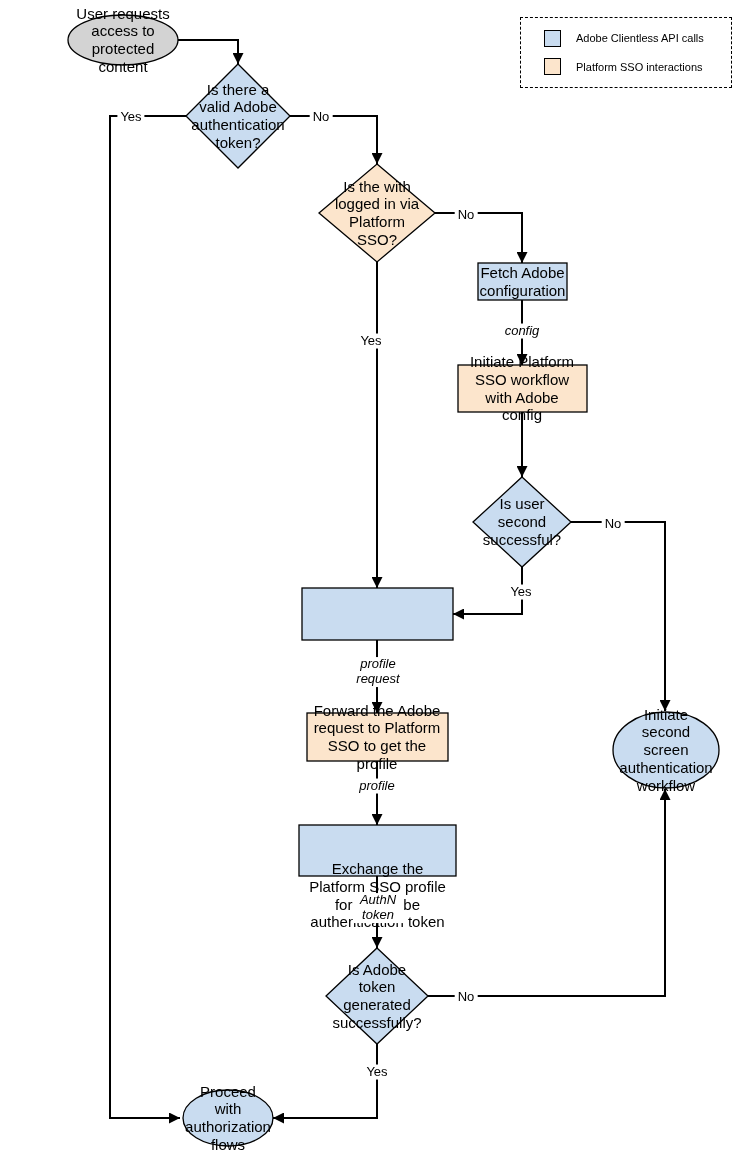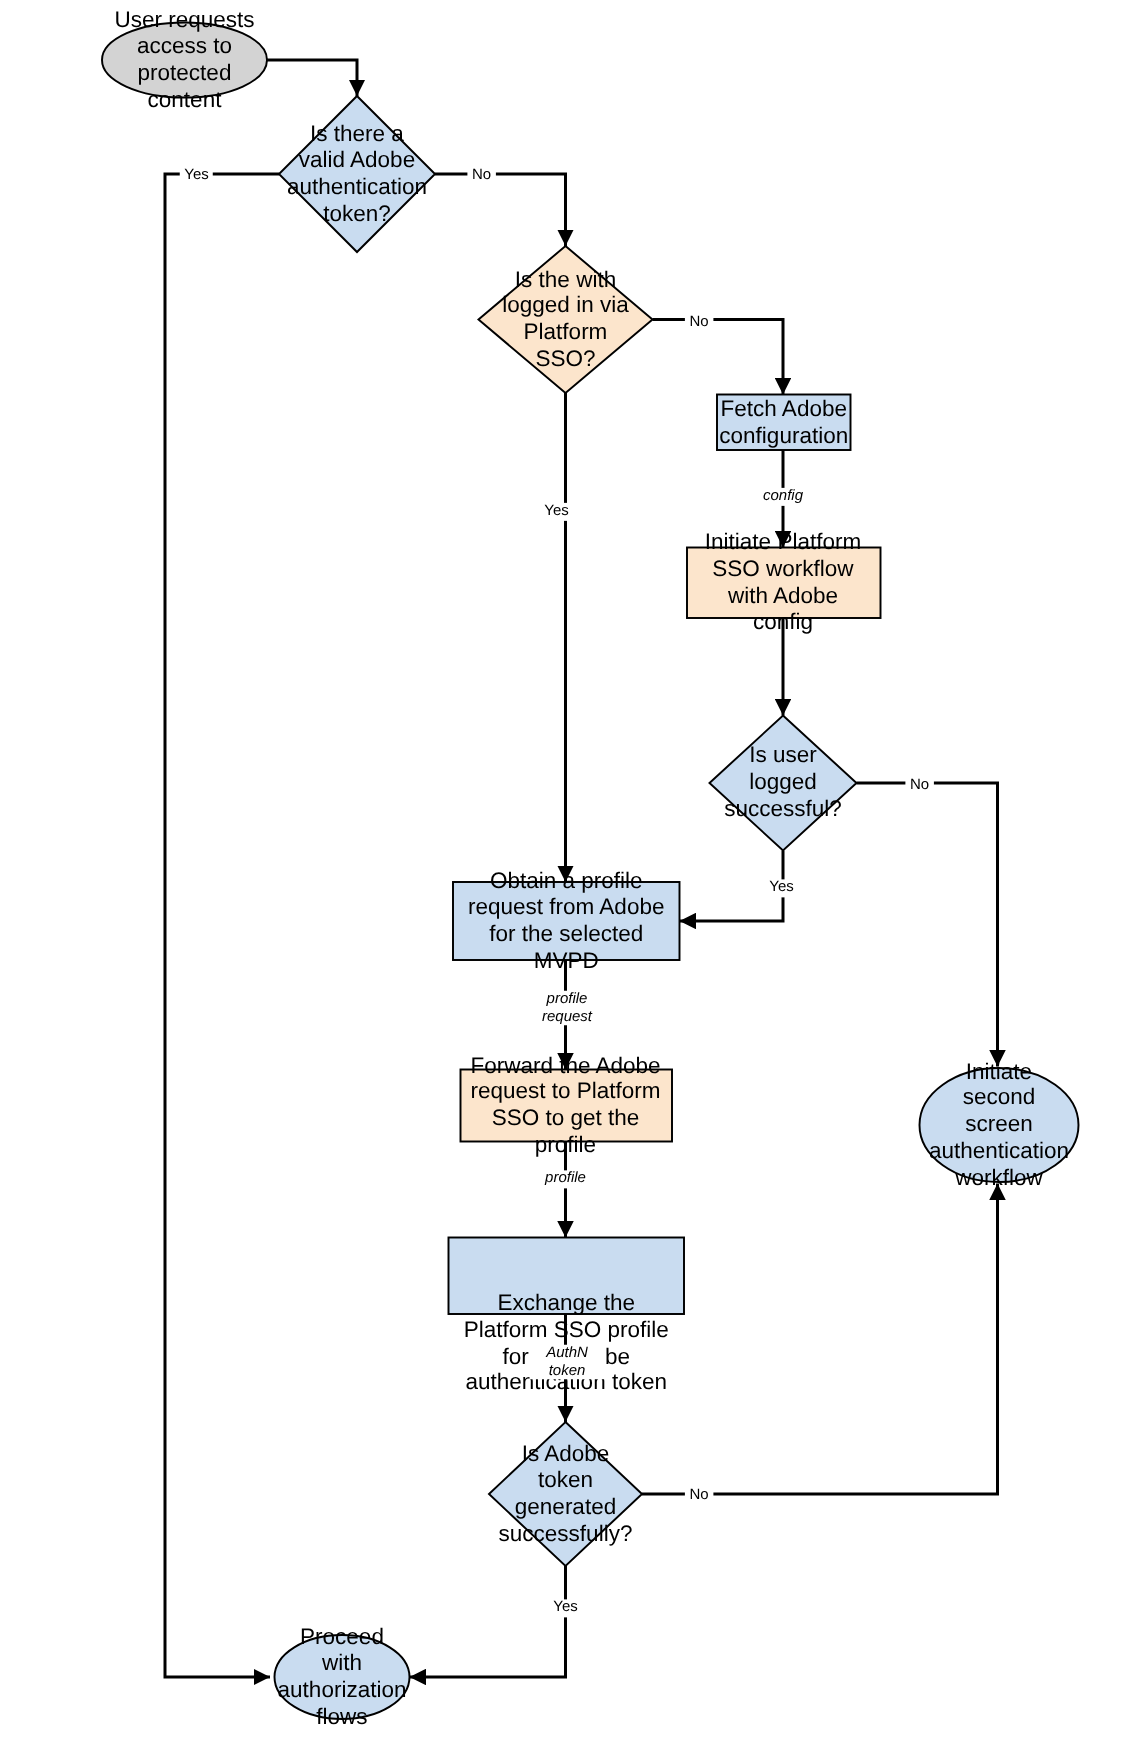--- a/index.html
+++ b/index.html
@@ -24,21 +24,21 @@
     justify-content: center;
     text-align: center;
     font-size: 15px;
     line-height: 1.18;
     pointer-events: none;
   }
   .edge-label {
     position: absolute;
     transform: translate(-50%, -50%);
     background: #ffffff;
-    font-size: 10px;
+    font-size: 13px;
     line-height: 1.15;
     padding: 0 3px;
     text-align: center;
     white-space: nowrap;
   }
   .edge-label.wrap { white-space: normal; }
   .italic { font-style: italic; }
   .legend {
     position: absolute;
     left: 520px; top: 17px;
@@ -101,35 +101,48 @@
       <ellipse cx="228" cy="1118" rx="45" ry="28" fill="#c9dcf0"></ellipse>
       <ellipse cx="666" cy="750" rx="53" ry="38" fill="#c9dcf0"></ellipse>
     </g>
   </svg>
 
   <div class="node-text" style="left:70px;  top:18px;  width:106px; height:44px;">User requests access to protected content</div>
   <div class="node-text" style="left:196px; top:84px;  width:84px;  height:64px;">Is there a valid Adobe authentication token?</div>
   <div class="node-text" style="left:332px; top:186px; width:90px;  height:54px;">Is the with logged in via Platform SSO?</div>
   <div class="node-text" style="left:480px; top:263px; width:85px;  height:37px;">Fetch Adobe configuration</div>
   <div class="node-text" style="left:466px; top:365px; width:112px; height:47px;">Initiate Platform SSO workflow with Adobe config</div>
-  <div class="node-text" style="left:482px; top:500px; width:80px;  height:44px;">Is user logged successful?</div>
-  <div class="node-text" style="left:305px; top:588px; width:145px; height:52px;">Obtain a profile request from Adobe for the selected MVPD</div>
+  <div class="node-text" style="left:482px; top:500px; width:80px;  height:44px;">Is user second successful?</div>
   <div class="node-text" style="left:313px; top:713px; width:128px; height:48px;">Forward the Adobe request to Platform SSO to get the profile</div>
   <div class="node-text" style="left:303px; top:870px; width:149px; height:51px;">Exchange the Platform SSO profile for an Adobe authentication token</div>
   <div class="node-text" style="left:329px; top:968px; width:96px;  height:56px;">Is Adobe token generated successfully?</div>
   <div class="node-text" style="left:188px; top:1092px; width:80px; height:52px;">Proceed with authorization flows</div>
   <div class="node-text" style="left:620px; top:722px; width:92px;  height:56px;">Initiate second screen authentication workflow</div>
 
   <div class="edge-label" style="left:131px; top:117px;">Yes</div>
   <div class="edge-label" style="left:321px; top:117px;">No</div>
   <div class="edge-label" style="left:466px; top:215px;">No</div>
   <div class="edge-label" style="left:371px; top:341px;">Yes</div>
   <div class="edge-label italic" style="left:522px; top:331px;">config</div>
   <div class="edge-label" style="left:613px; top:524px;">No</div>
   <div class="edge-label" style="left:521px; top:592px;">Yes</div>
   <div class="edge-label italic wrap" style="left:378px; top:672px; width:50px;">profile request</div>
   <div class="edge-label italic" style="left:377px; top:786px;">profile</div>
   <div class="edge-label italic wrap" style="left:378px; top:908px; width:44px;">AuthN token</div>
   <div class="edge-label" style="left:466px; top:997px;">No</div>
   <div class="edge-label" style="left:377px; top:1072px;">Yes</div>
 
+  <div class="legend">
+    <div class="legend-row">
+      <svg class="legend-swatch" width="17" height="17">
+        <rect x="0.5" y="0.5" width="16" height="16" stroke="#000" stroke-width="1" fill="#c9dcf0"></rect>
+      </svg>
+      <span>Adobe Clientless API calls</span>
+    </div>
+    <div class="legend-row">
+      <svg class="legend-swatch" width="17" height="17">
+        <rect x="0.5" y="0.5" width="16" height="16" stroke="#000" stroke-width="1" fill="#fce5cc"></rect>
+      </svg>
+      <span>Platform SSO interactions</span>
+    </div>
+  </div>
 
 </div>
 
 </body></html>

